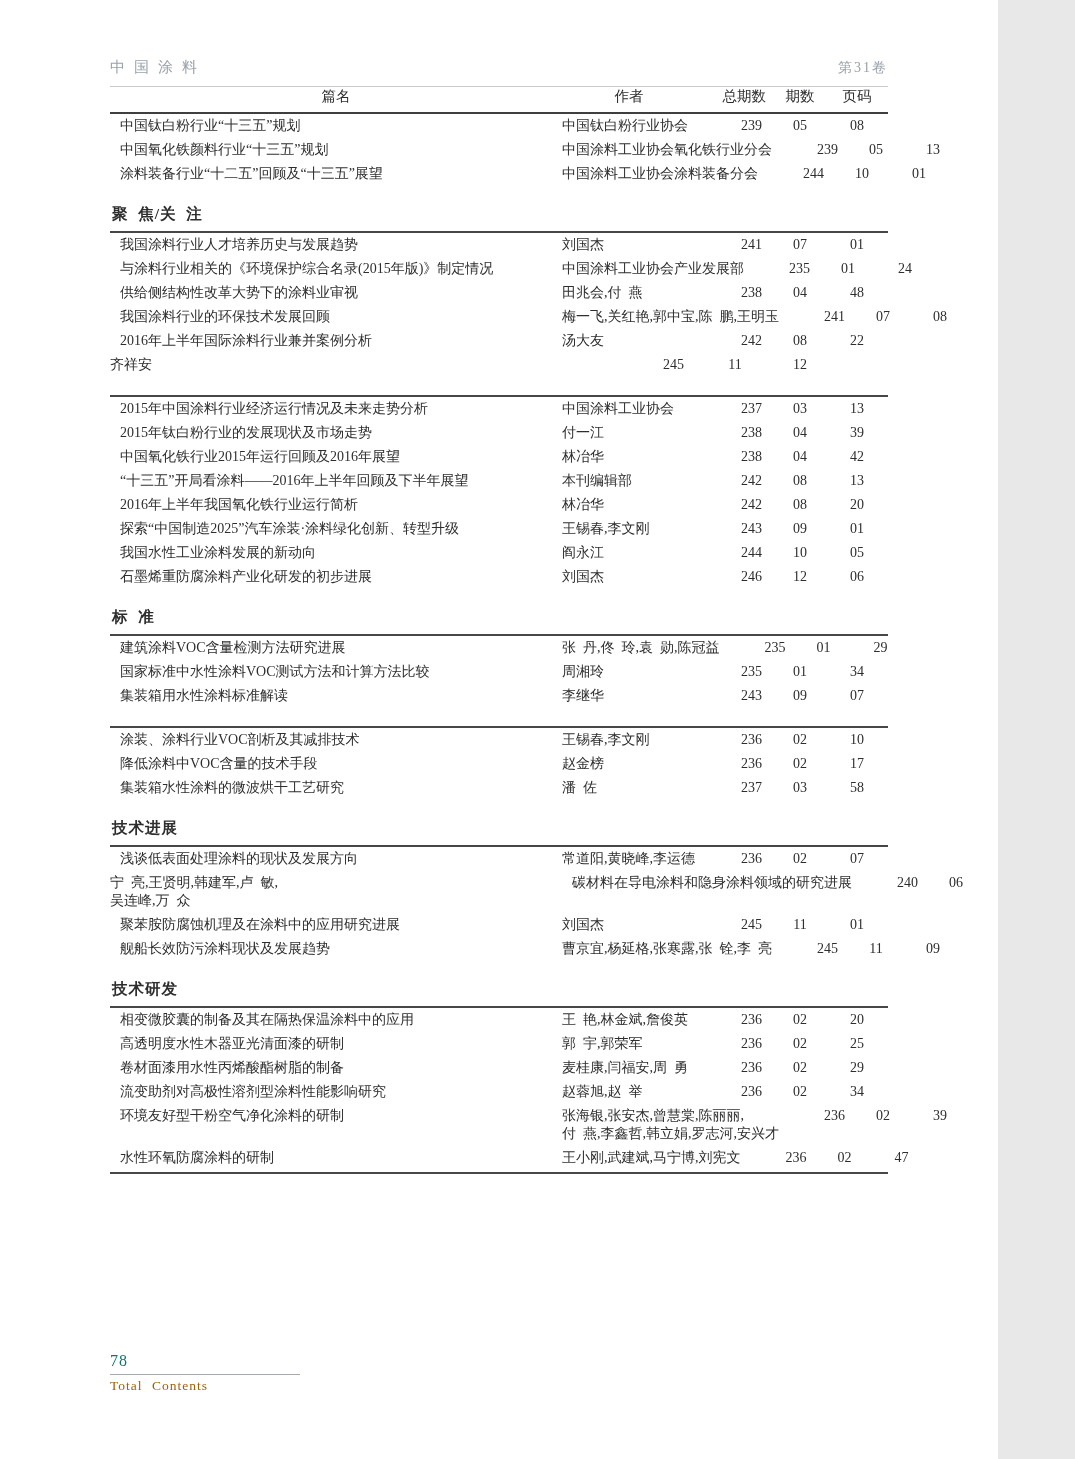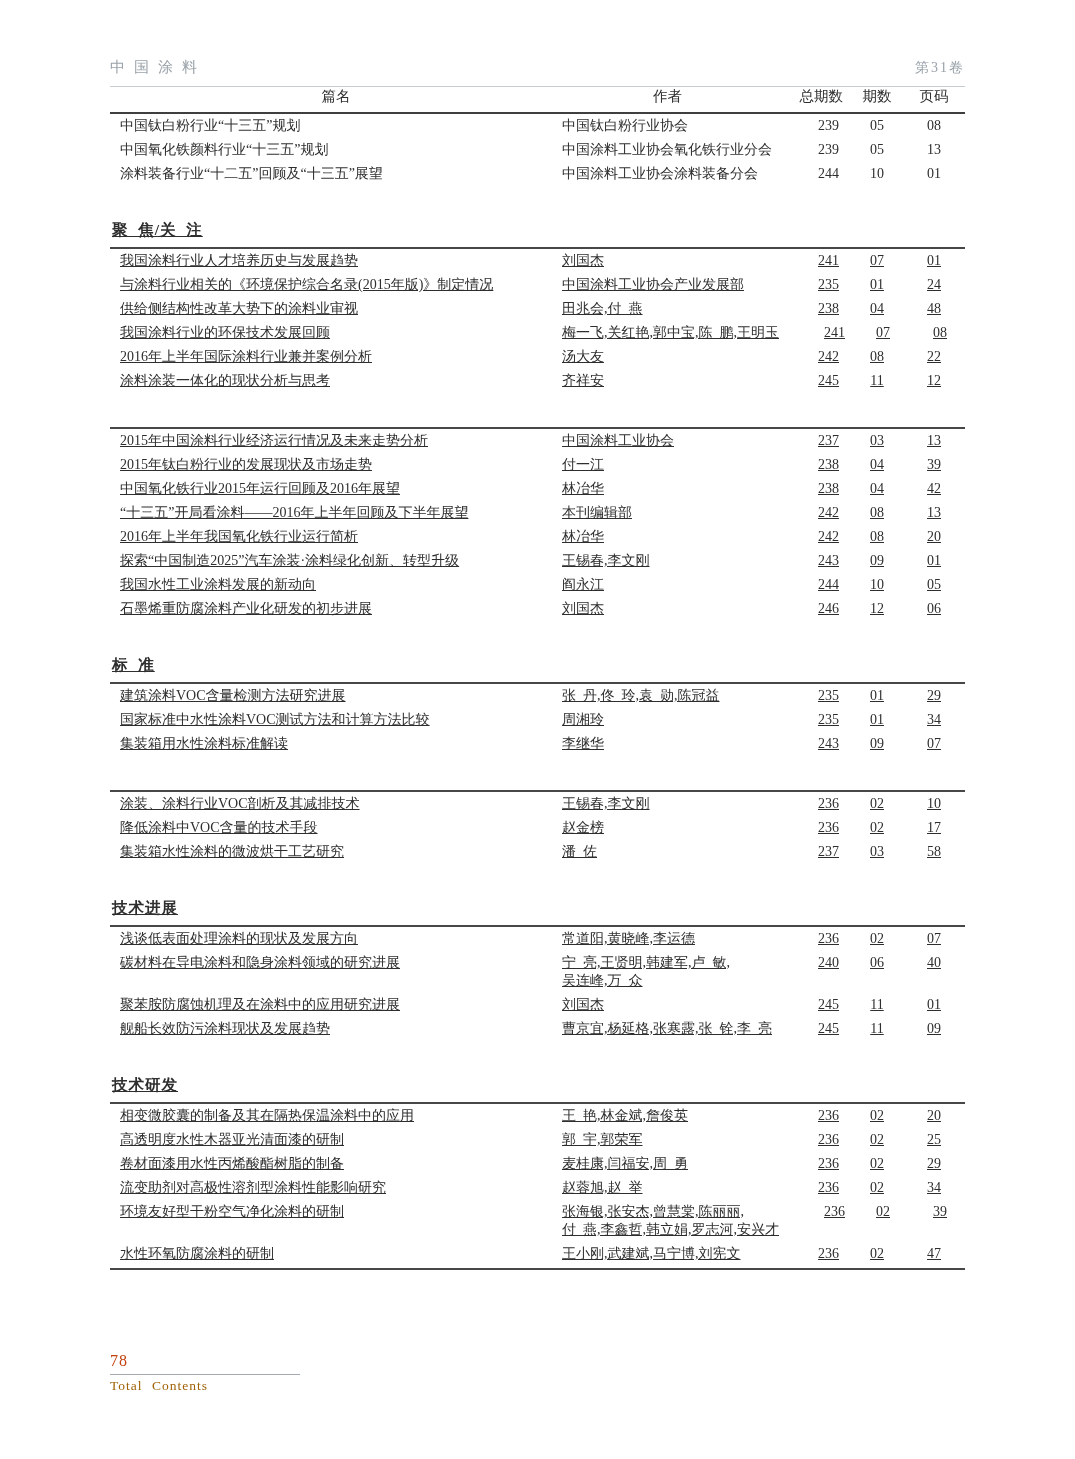--- a/index.html
+++ b/index.html
@@ -1,17 +1,17 @@
 <!DOCTYPE html>
 <html><head>
 <meta charset="utf-8">
 <style>
   html,body{margin:0;padding:0;background:#e8e8e8;}
   .page{
-    width:1075px;height:1459px;background:#ffffff;position:relative;
+    width:998px;height:1459px;background:#ffffff;position:relative;
     box-sizing:border-box;padding:58px 110px 0 110px;
     font-family:"Liberation Serif","DejaVu Serif",serif;
     color:#2e2e2e;overflow:hidden;
   }
   
   .running-head{
     display:flex;justify-content:space-between;align-items:flex-end;
     color:#99a1a9;padding-bottom:9px;border-bottom:1px solid #c6ccd1;
   }
   .journal-title{font-size:15px;letter-spacing:9px;}
@@ -19,39 +19,39 @@
   
   .table-header{
     display:grid;grid-template-columns:452px 1fr 78px 52px 62px;
     padding-bottom:6px;border-bottom:2px solid #3f3f3f;
     font-size:14.5px;
   }
   .table-header .h{text-align:center;white-space:pre;}
   .table-header .h.total{text-align:right;padding-right:8px;}
   
   .section{margin-top:0;}
-  .section + .section{margin-top:34px;text-decoration:underline;}
+  .section + .section{margin-top:18px;}
   .section-heading{
     font-size:15.5px;font-weight:bold;letter-spacing:1px;
     padding:0 0 6px 2px;white-space:pre;
   }
   .section-rule{border-top:2px solid #474747;}
   .row{
     display:grid;grid-template-columns:452px 1fr 78px 52px 62px;
     padding:3px 0;font-size:14px;line-height:18px;align-items:start;
   }
   .cell{white-space:pre;}
   .cell.title{padding-left:10px;}
   .cell.author{overflow:visible;}
   .cell.num{text-align:center;}
   .cell.num.total{text-align:right;padding-right:12px;}
   .table-end-rule{border-top:2px solid #474747;margin-top:2px;}
   
   .page-footer{position:absolute;left:110px;top:1352px;width:855px;}
-  .footer-page-number{font-size:16px;color:#c2410c;letter-spacing:1px;}
+  .footer-page-number{font-size:16px;color:#0f766e;letter-spacing:1px;}
   .footer-rule{width:190px;border-top:1px solid #a3aab1;margin-top:4px;}
   .footer-toc-cn{font-size:15px;color:#7e8e9a;letter-spacing:3px;margin-top:7px;}
   .footer-toc-en{font-size:13.5px;color:#a16207;letter-spacing:1px;word-spacing:5px;margin-top:3px;}
 </style>
 </head>
 <body>
 
 <div class="page">
 
   <div class="running-head">
@@ -123,21 +123,20 @@
           <div class="cell num">08</div>
         </div>
         <div class="row">
           <div class="cell title">2016年上半年国际涂料行业兼并案例分析</div>
           <div class="cell author"><div class="">汤大友</div></div>
           <div class="cell num total">242</div>
           <div class="cell num">08</div>
           <div class="cell num">22</div>
         </div>
         <div class="row">
-          <div class="cell title">涂料涂装一体化的现状分析与思考</div>
           <div class="cell author"><div class="">齐祥安</div></div>
           <div class="cell num total">245</div>
           <div class="cell num">11</div>
           <div class="cell num">12</div>
         </div>
       </div>
       <div class="section">
         <div class="section-rule"></div>
         <div class="row">
           <div class="cell title">2015年中国涂料行业经济运行情况及未来走势分析</div>
@@ -249,22 +248,22 @@
         <div class="section-heading">技术进展</div>
         <div class="section-rule"></div>
         <div class="row">
           <div class="cell title">浅谈低表面处理涂料的现状及发展方向</div>
           <div class="cell author"><div class="">常道阳,黄晓峰,李运德</div></div>
           <div class="cell num total">236</div>
           <div class="cell num">02</div>
           <div class="cell num">07</div>
         </div>
         <div class="row">
+          <div class="cell author"><div class="">宁  亮,王贤明,韩建军,卢  敏,</div><div class="">吴连峰,万  众</div></div>
           <div class="cell title">碳材料在导电涂料和隐身涂料领域的研究进展</div>
-          <div class="cell author"><div class="">宁  亮,王贤明,韩建军,卢  敏,</div><div class="">吴连峰,万  众</div></div>
           <div class="cell num total">240</div>
           <div class="cell num">06</div>
           <div class="cell num">40</div>
         </div>
         <div class="row">
           <div class="cell title">聚苯胺防腐蚀机理及在涂料中的应用研究进展</div>
           <div class="cell author"><div class="">刘国杰</div></div>
           <div class="cell num total">245</div>
           <div class="cell num">11</div>
           <div class="cell num">01</div>

